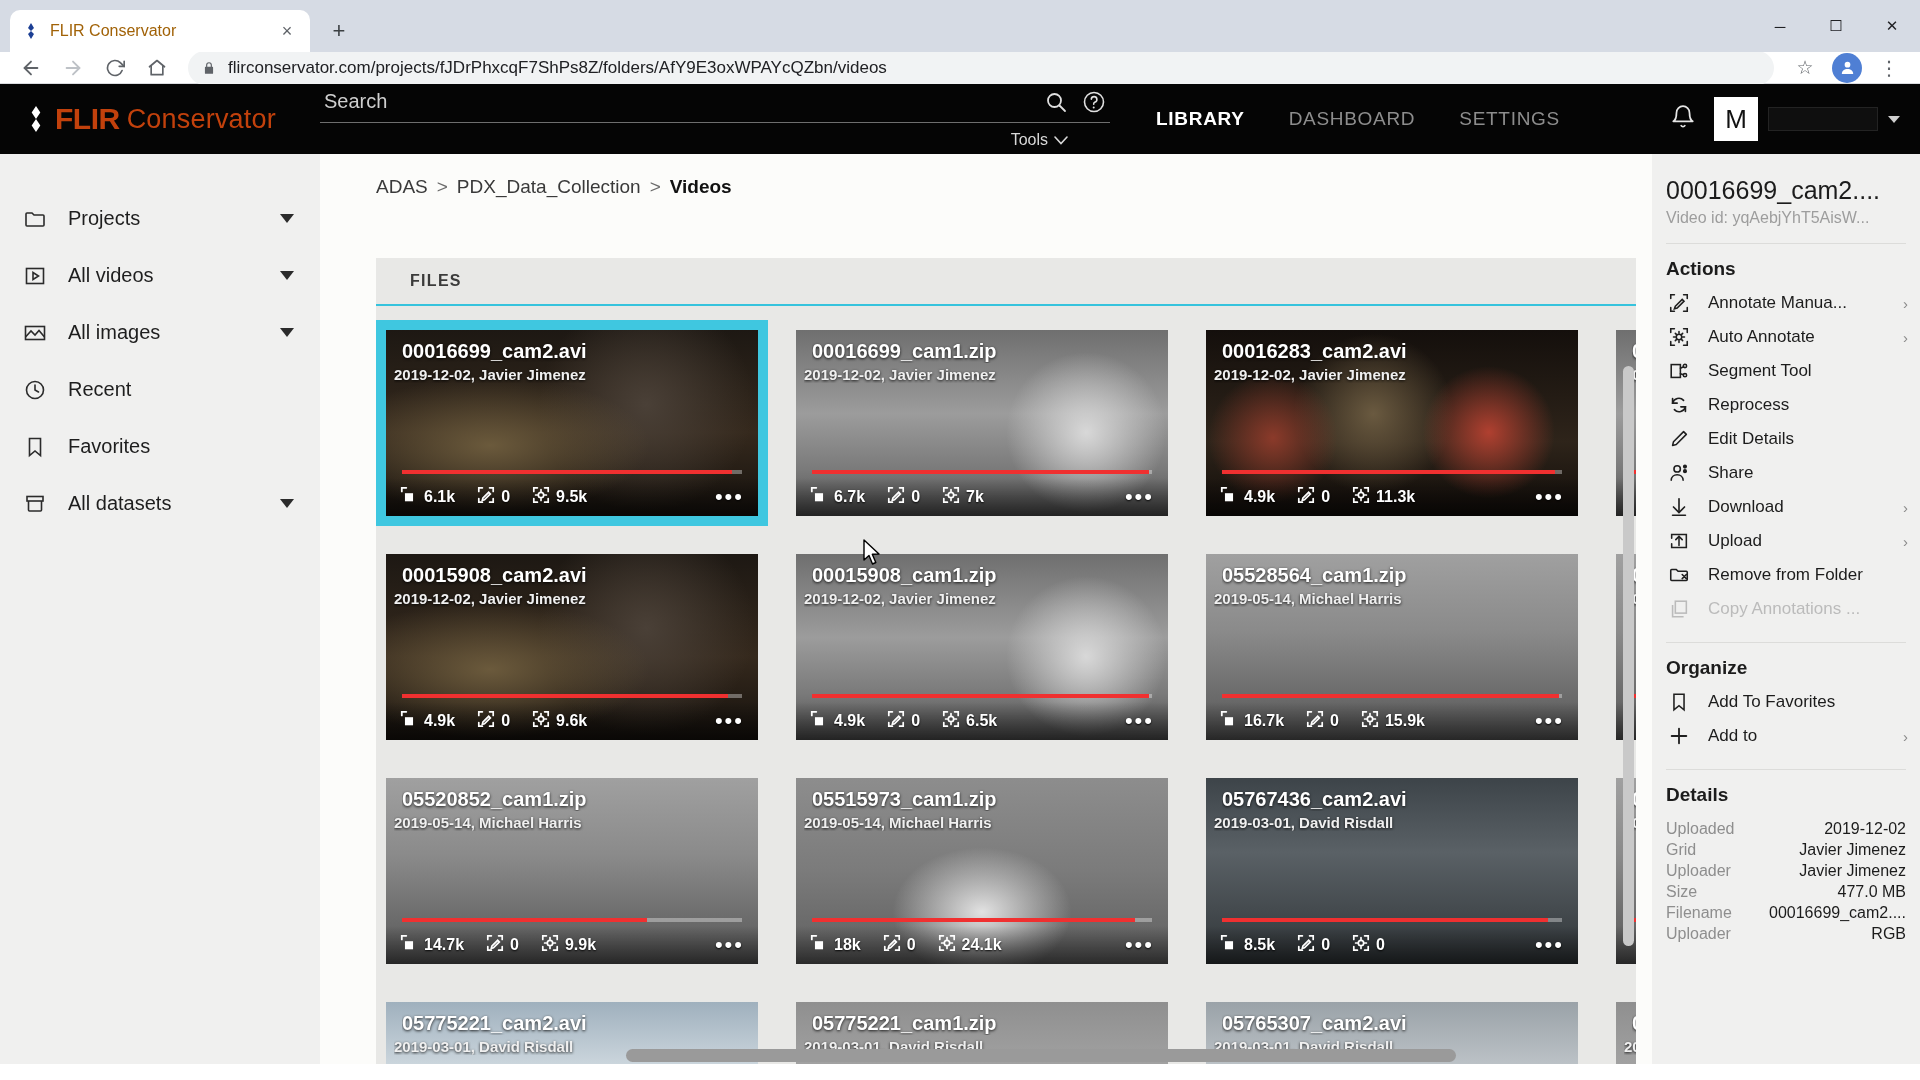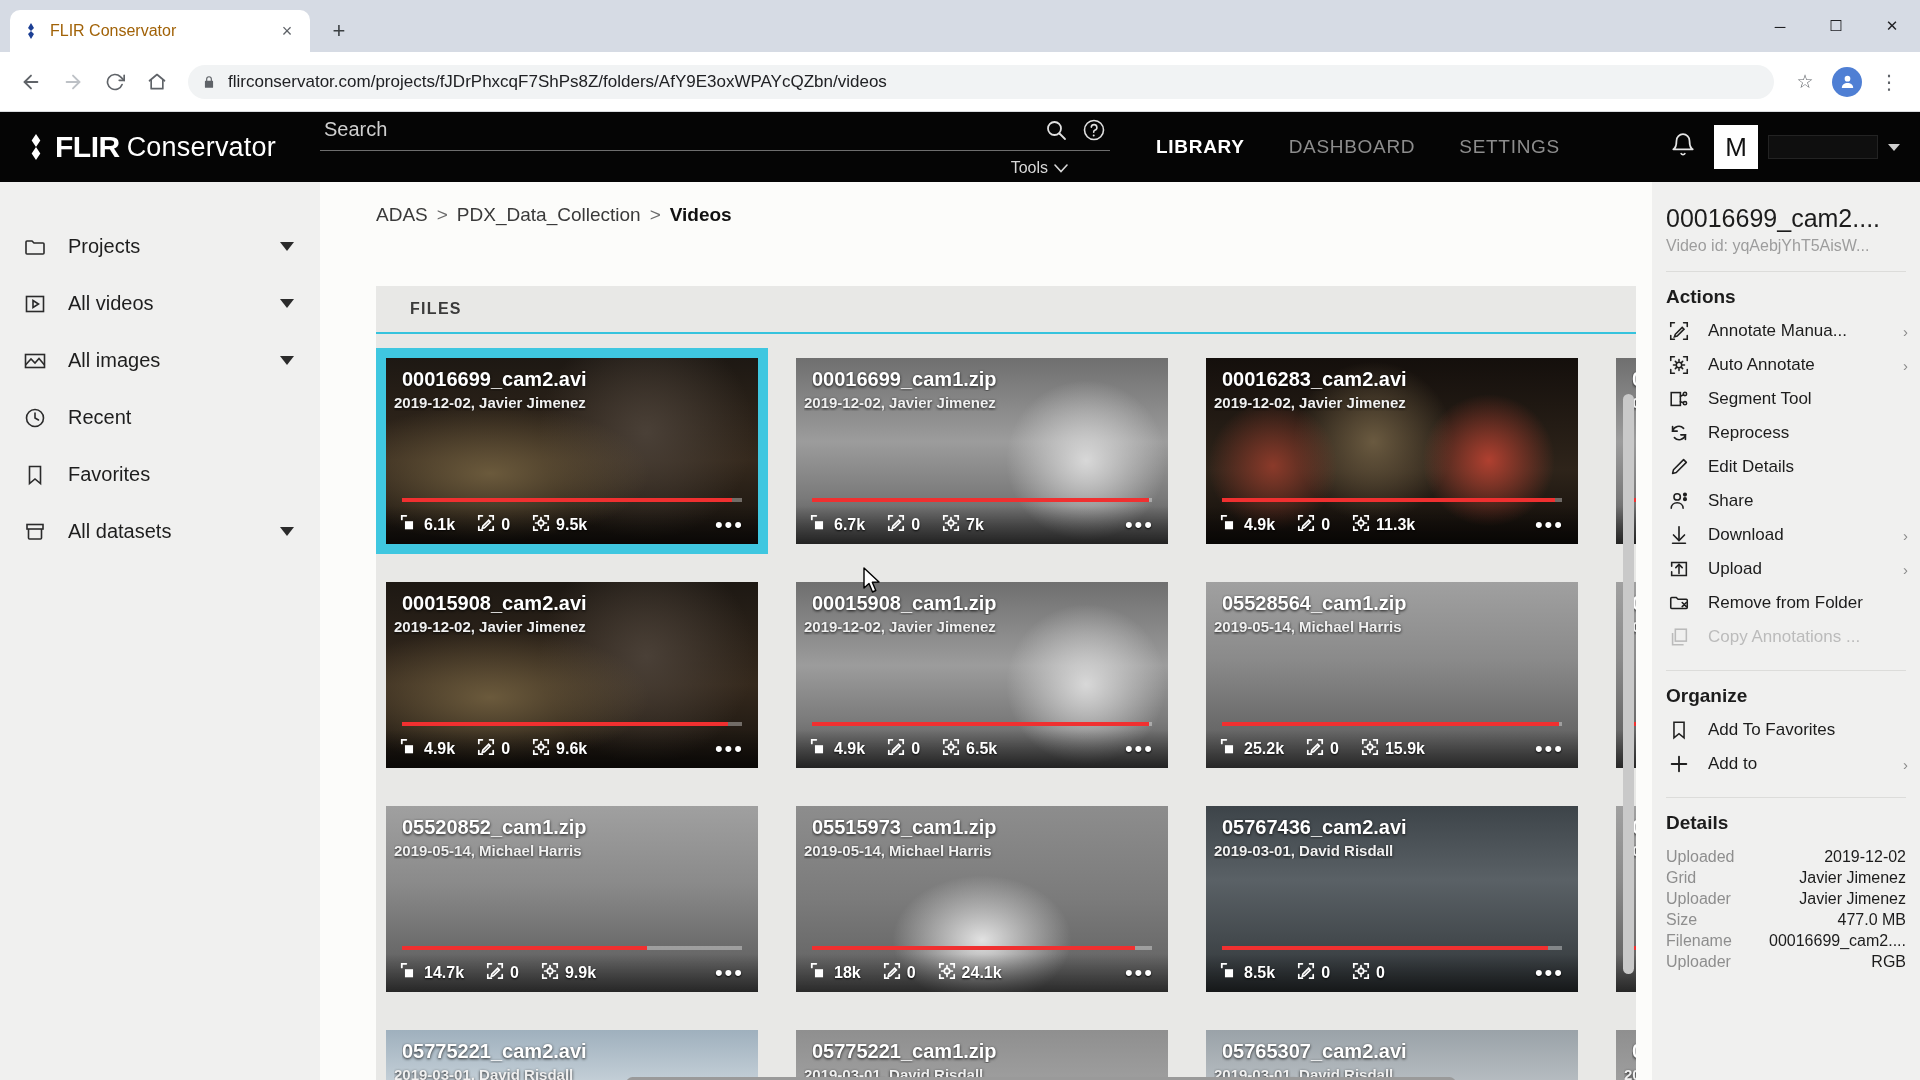--- a/index.html
+++ b/index.html
@@ -68,21 +68,21 @@
   }
   .win-btn {
     width: 56px; height: 52px;
     display: flex; align-items: center; justify-content: center;
     color: #202124;
     font-size: 15px;
     cursor: pointer;
   }
 
   .browser-toolbar {
-    height: 60px;
+    height: 32px;
     background: #ffffff;
     display: flex;
     align-items: center;
     padding: 0 12px;
     gap: 4px;
     border-bottom: 1px solid #dadce0;
   }
   .nav-icon {
     width: 38px; height: 38px;
     display: flex; align-items: center; justify-content: center;
@@ -131,21 +131,21 @@
     display: flex;
     align-items: center;
     position: relative;
   }
   .brand {
     width: 320px;
     display: flex;
     align-items: center;
     gap: 7px;
     padding-left: 24px;
-    color: #ffffff;
+    color: #c2410c;
     flex: 0 0 auto;
   }
   .brand-flir {
     font-size: 30px;
     font-weight: bold;
     letter-spacing: -0.5px;
   }
   .brand-sub {
     font-size: 27px;
     font-weight: 300;
@@ -1000,21 +1000,21 @@
       <div class="progress-track">
         <div class="progress-fill" style="width:99%"></div>
       </div>
       <div class="card-footer">
 
       <div class="stat">
         <span><svg width="18" height="18" viewBox="0 0 20 20" fill="none" stroke="#fff" stroke-width="2">
                         <path d="M2 6V2h5" stroke-linecap="round"></path>
                         <rect x="5.5" y="8" width="9" height="9" fill="#fff" stroke="none"></rect>
                       </svg></span>
-        <span>25.2k</span>
+        <span>16.7k</span>
       </div>
       <div class="stat">
         <span><svg width="18" height="18" viewBox="0 0 20 20" fill="none" stroke="#fff" stroke-width="1.9" stroke-linecap="round">
                         <path d="M2 6V2h4M18 6V2h-4M2 14v4h4M18 14v4h-4"></path>
                         <path d="M6.5 13.5 13 7l1.8 1.8-6.5 6.5-2.4.6z" fill="none"></path>
                       </svg></span>
         <span>0</span>
       </div>
       <div class="stat">
         <span><svg width="18" height="18" viewBox="0 0 20 20" fill="none" stroke="#fff" stroke-width="1.9" stroke-linecap="round">

